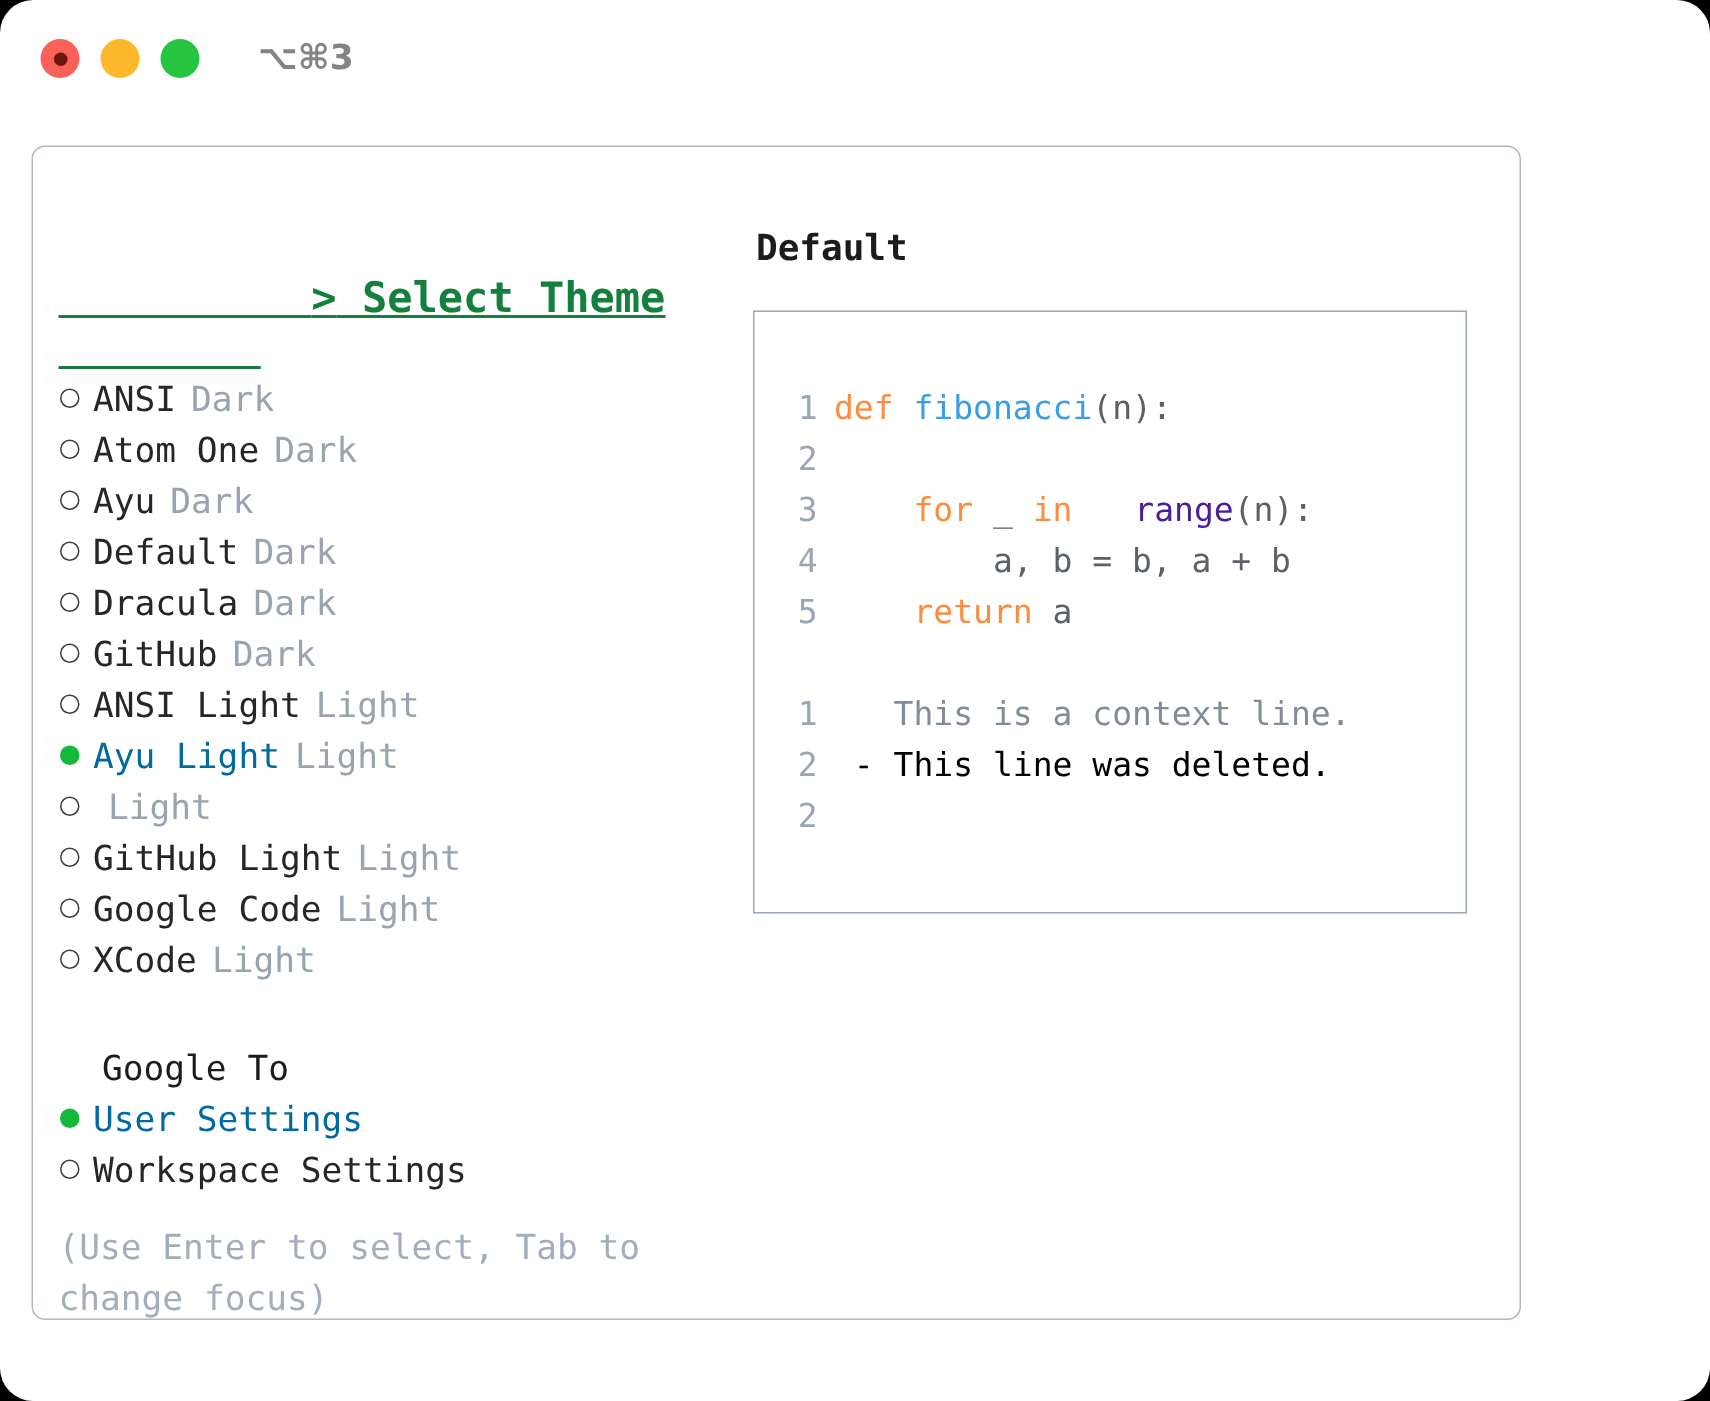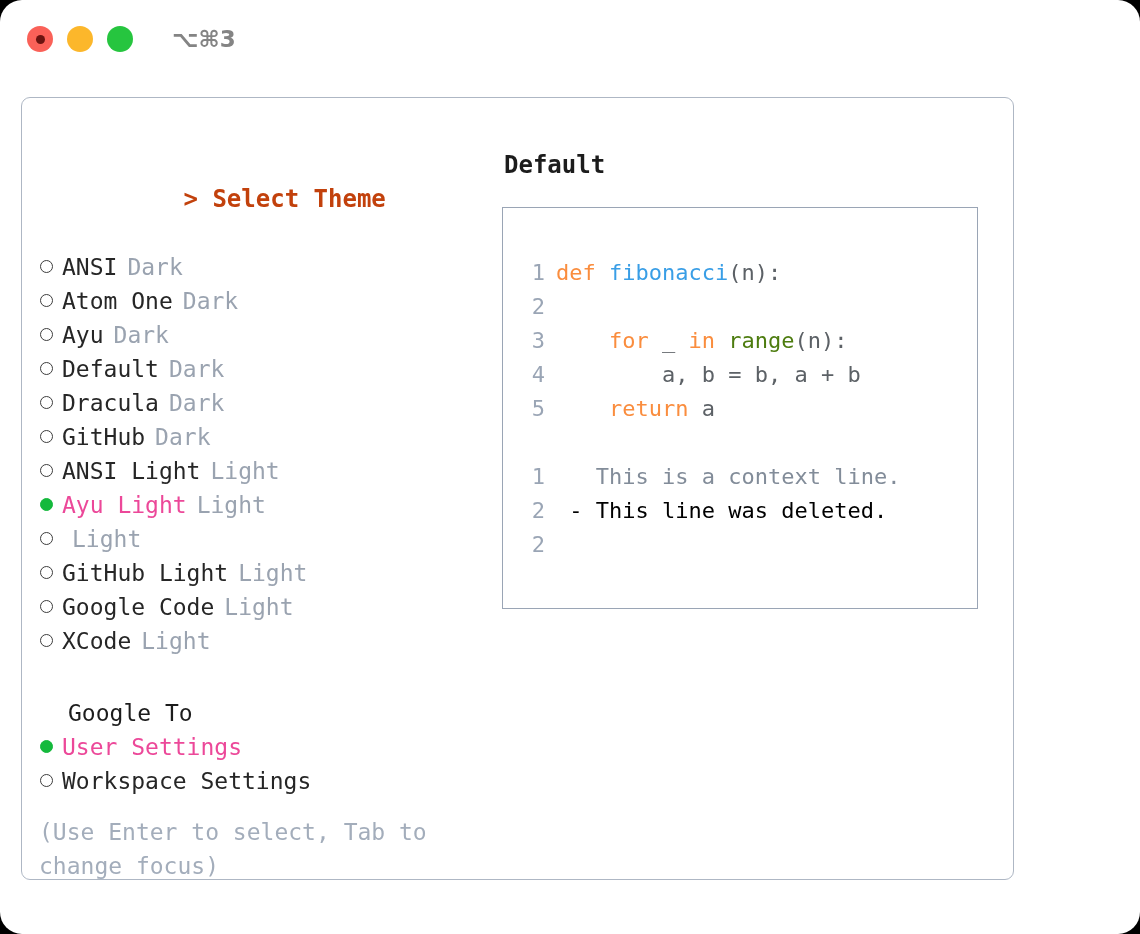--- a/index.html
+++ b/index.html
@@ -79,25 +79,26 @@
   }
 
   
   .left-col {
     width: 480px;
     padding: 50px 0 0 17px;
     flex-shrink: 0;
   }
 
   .section-head {
-    font-size: 24px;
+    font-size: 28px;
     font-weight: bold;
-    color: #c2410c;
-    line-height: 34px;
-    white-space: pre;
+    color: #15803d;
+    line-height: 34px;
+    white-space: pre;
+    text-decoration: underline;
   }
   .section-head .caret { font-weight: bold; }
 
   .opt-row {
     display: flex;
     align-items: baseline;
     line-height: 34px;
     font-size: 23px;
     white-space: pre;
   }
@@ -113,21 +114,21 @@
     top: -15px;
     width: 13px;
     height: 13px;
     border-radius: 50%;
     box-sizing: border-box;
   }
   .radio.off i { border: 1.8px solid #3d3d3d; background: transparent; }
   .radio.on  i { background: #14b93c; border: 1.8px solid #14b93c; }
 
   .opt-label { color: #262626; }
-  .opt-row.selected .opt-label { color: #ec4899; }
+  .opt-row.selected .opt-label { color: #0369a1; }
   .opt-tag {
     color: #9aa3b0;
     margin-left: 10px;
   }
 
   .apply-block { margin-top: 38px; }
   .apply-head {
     font-size: 23px;
     color: #1c1c1c;
     line-height: 34px;
@@ -179,21 +180,21 @@
     flex-shrink: 0;
   }
   .code-text { margin-left: 11px; }
 
   .blank-line { height: 34px; }
 
   
   .tok-kw   { color: #fa8d3e; }
   .tok-fn   { color: #399ee6; }
   .tok-num  { color: #a37acc; }
-  .tok-bi   { color: #4d7c0f; }
+  .tok-bi   { color: #4c1d95; margin-left: 28px; }
   .tok-pl   { color: #5c6166; }
 
   .diff-ctx { color: #828c99; }
   .diff-del { color: #000000; }
   .diff-add { color: #16c42b; }
 </style>
 </head>
 <body>
 
 <div class="window">

